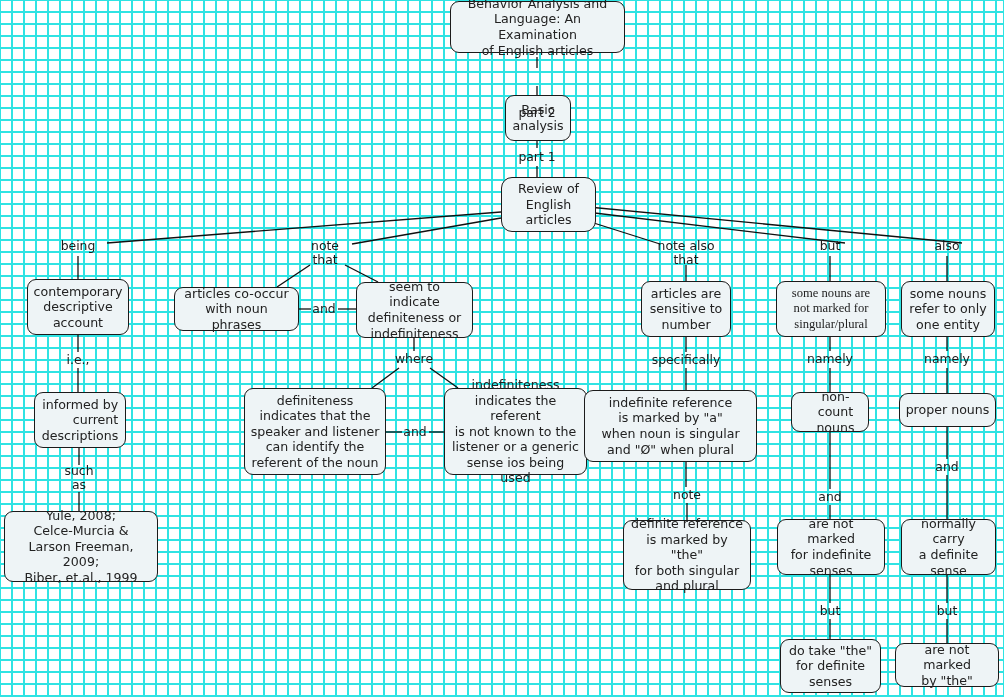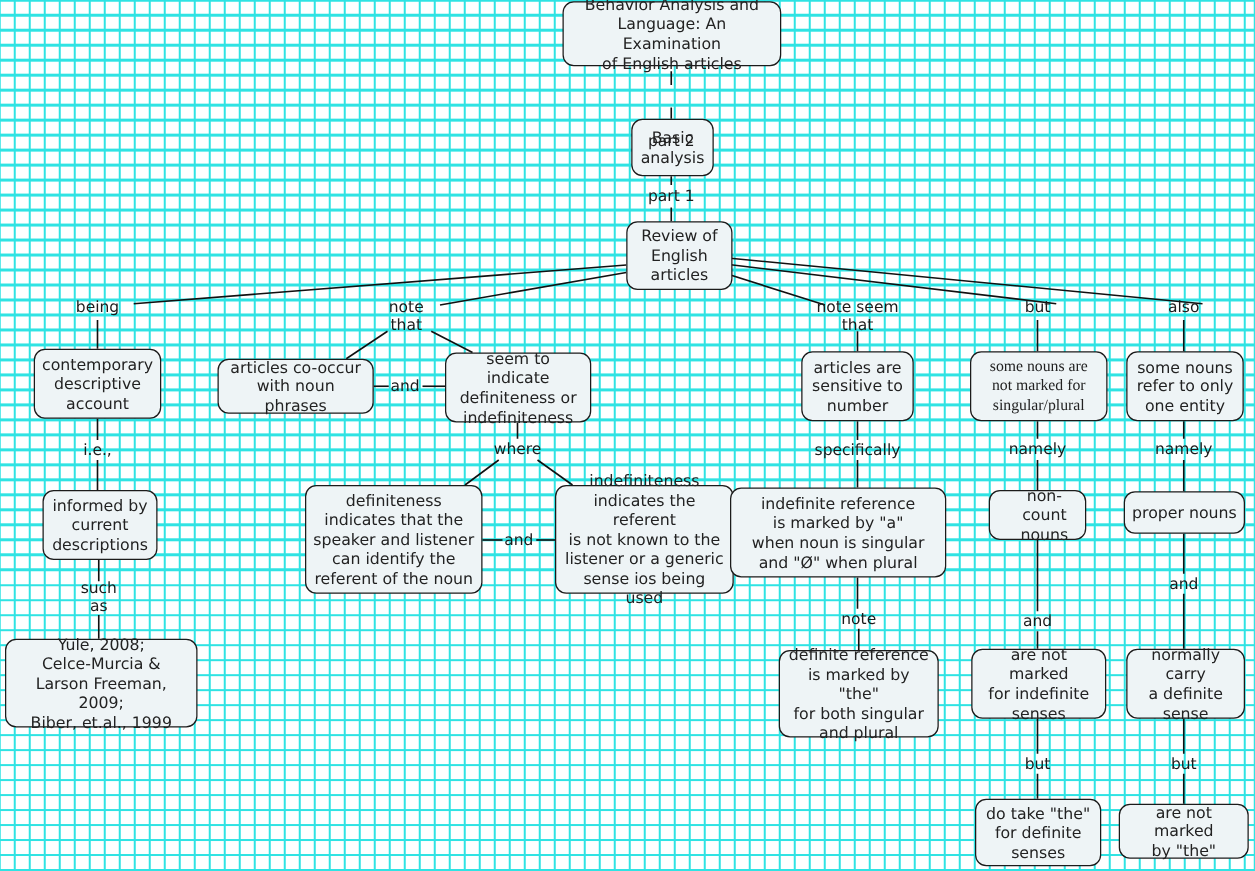--- a/index.html
+++ b/index.html
@@ -103,27 +103,27 @@
       <polyline points="947,475 947,519" fill="none" stroke="#111111" stroke-width="1.3"></polyline>
       <polyline points="947,575 947,603" fill="none" stroke="#111111" stroke-width="1.3"></polyline>
       <polyline points="947,619 947,643" fill="none" stroke="#111111" stroke-width="1.3"></polyline>
     </svg>
   <div id="node-layer">
       <div class="node" style="left: 450px; top: 1px; width: 175px; height: 52px; background: rgb(238, 244, 246); border-color: rgb(27, 27, 27);">Behavior Analysis and
 Language: An Examination
 of English articles</div>
       <div class="node" style="left: 505px; top: 95px; width: 66px; height: 46px; background: rgb(238, 244, 246); border-color: rgb(27, 27, 27);">Basic
 analysis</div>
-      <div class="node" style="left: 501px; top: 177px; width: 85px; height: 55px; background: rgb(238, 244, 246); border-color: rgb(27, 27, 27);">Review of
+      <div class="node" style="left: 501px; top: 177px; width: 95px; height: 55px; background: rgb(238, 244, 246); border-color: rgb(27, 27, 27); border-radius: 11px;">Review of
 English
 articles</div>
       <div class="node" style="left: 27px; top: 279px; width: 102px; height: 56px; background: rgb(238, 244, 246); border-color: rgb(27, 27, 27);">contemporary
 descriptive
 account</div>
-      <div class="node" style="left: 34px; top: 392px; width: 92px; height: 56px; background: rgb(238, 244, 246); border-color: rgb(27, 27, 27);">informed by
+      <div class="node" style="left: 34px; top: 392px; width: 92px; height: 56px; background: rgb(238, 244, 246); border-color: rgb(27, 27, 27); text-align: right;">informed by
 current
 descriptions</div>
       <div class="node" style="left: 4px; top: 511px; width: 154px; height: 71px; background: rgb(238, 244, 246); border-color: rgb(27, 27, 27);">Yule, 2008;
 Celce-Murcia &amp;
 Larson Freeman, 2009;
 Biber, et.al., 1999</div>
       <div class="node" style="left: 174px; top: 287px; width: 125px; height: 44px; background: rgb(238, 244, 246); border-color: rgb(27, 27, 27);">articles co-occur
 with noun phrases</div>
       <div class="node" style="left: 356px; top: 282px; width: 117px; height: 56px; background: rgb(238, 244, 246); border-color: rgb(27, 27, 27);">seem to indicate
 definiteness or
@@ -175,21 +175,21 @@
       <div class="link-label" style="left: 537px; top: 157px;">part 1</div>
       <div class="link-label" style="left: 78px; top: 246px;">being</div>
       <div class="link-label" style="left: 78px; top: 360px;">i.e.,</div>
       <div class="link-label" style="left: 79px; top: 478px;">such
 as</div>
       <div class="link-label" style="left: 325px; top: 253px;">note
 that</div>
       <div class="link-label" style="left: 324px; top: 309px;">and</div>
       <div class="link-label" style="left: 414px; top: 359px;">where</div>
       <div class="link-label" style="left: 415px; top: 432px;">and</div>
-      <div class="link-label" style="left: 686px; top: 253px;">note seem
+      <div class="link-label" style="left: 686px; top: 253px;">note also
 that</div>
       <div class="link-label" style="left: 686px; top: 360px;">specifically</div>
       <div class="link-label" style="left: 687px; top: 495px;">note</div>
       <div class="link-label" style="left: 830px; top: 246px;">but</div>
       <div class="link-label" style="left: 830px; top: 359px;">namely</div>
       <div class="link-label" style="left: 830px; top: 497px;">and</div>
       <div class="link-label" style="left: 830px; top: 611px;">but</div>
       <div class="link-label" style="left: 947px; top: 246px;">also</div>
       <div class="link-label" style="left: 947px; top: 359px;">namely</div>
       <div class="link-label" style="left: 947px; top: 467px;">and</div>

